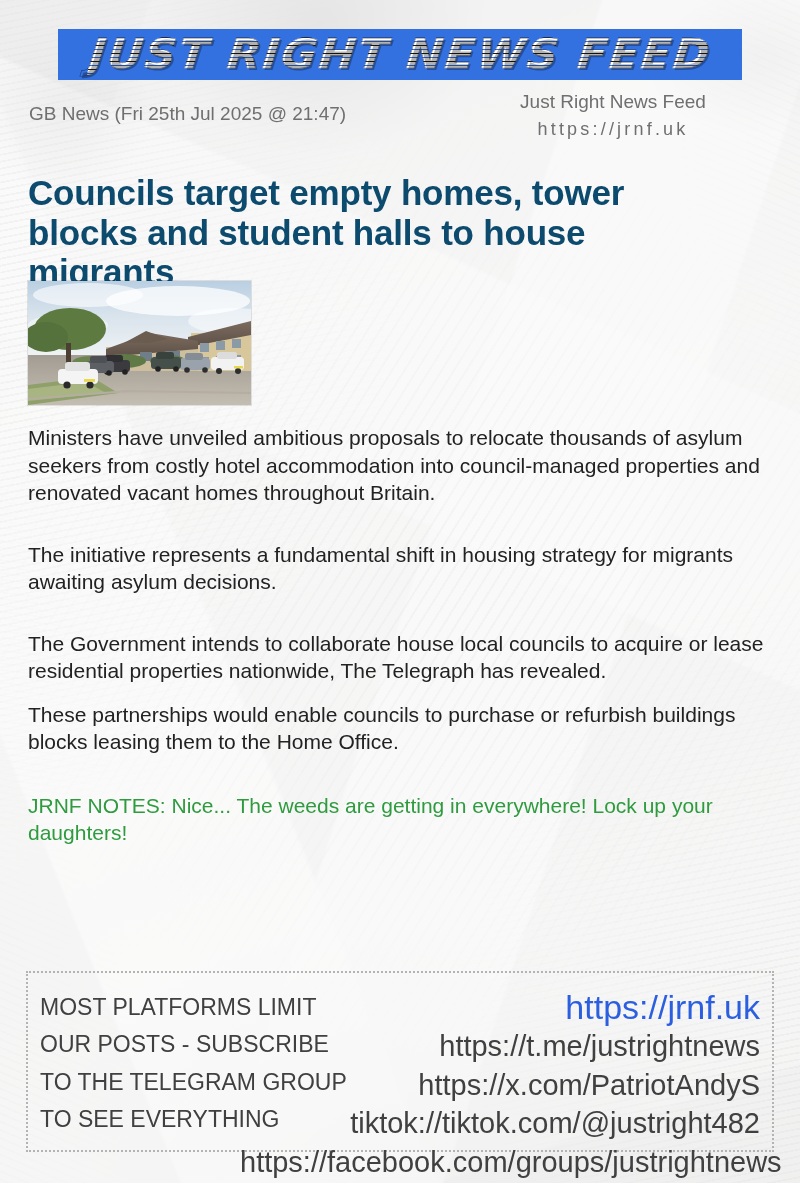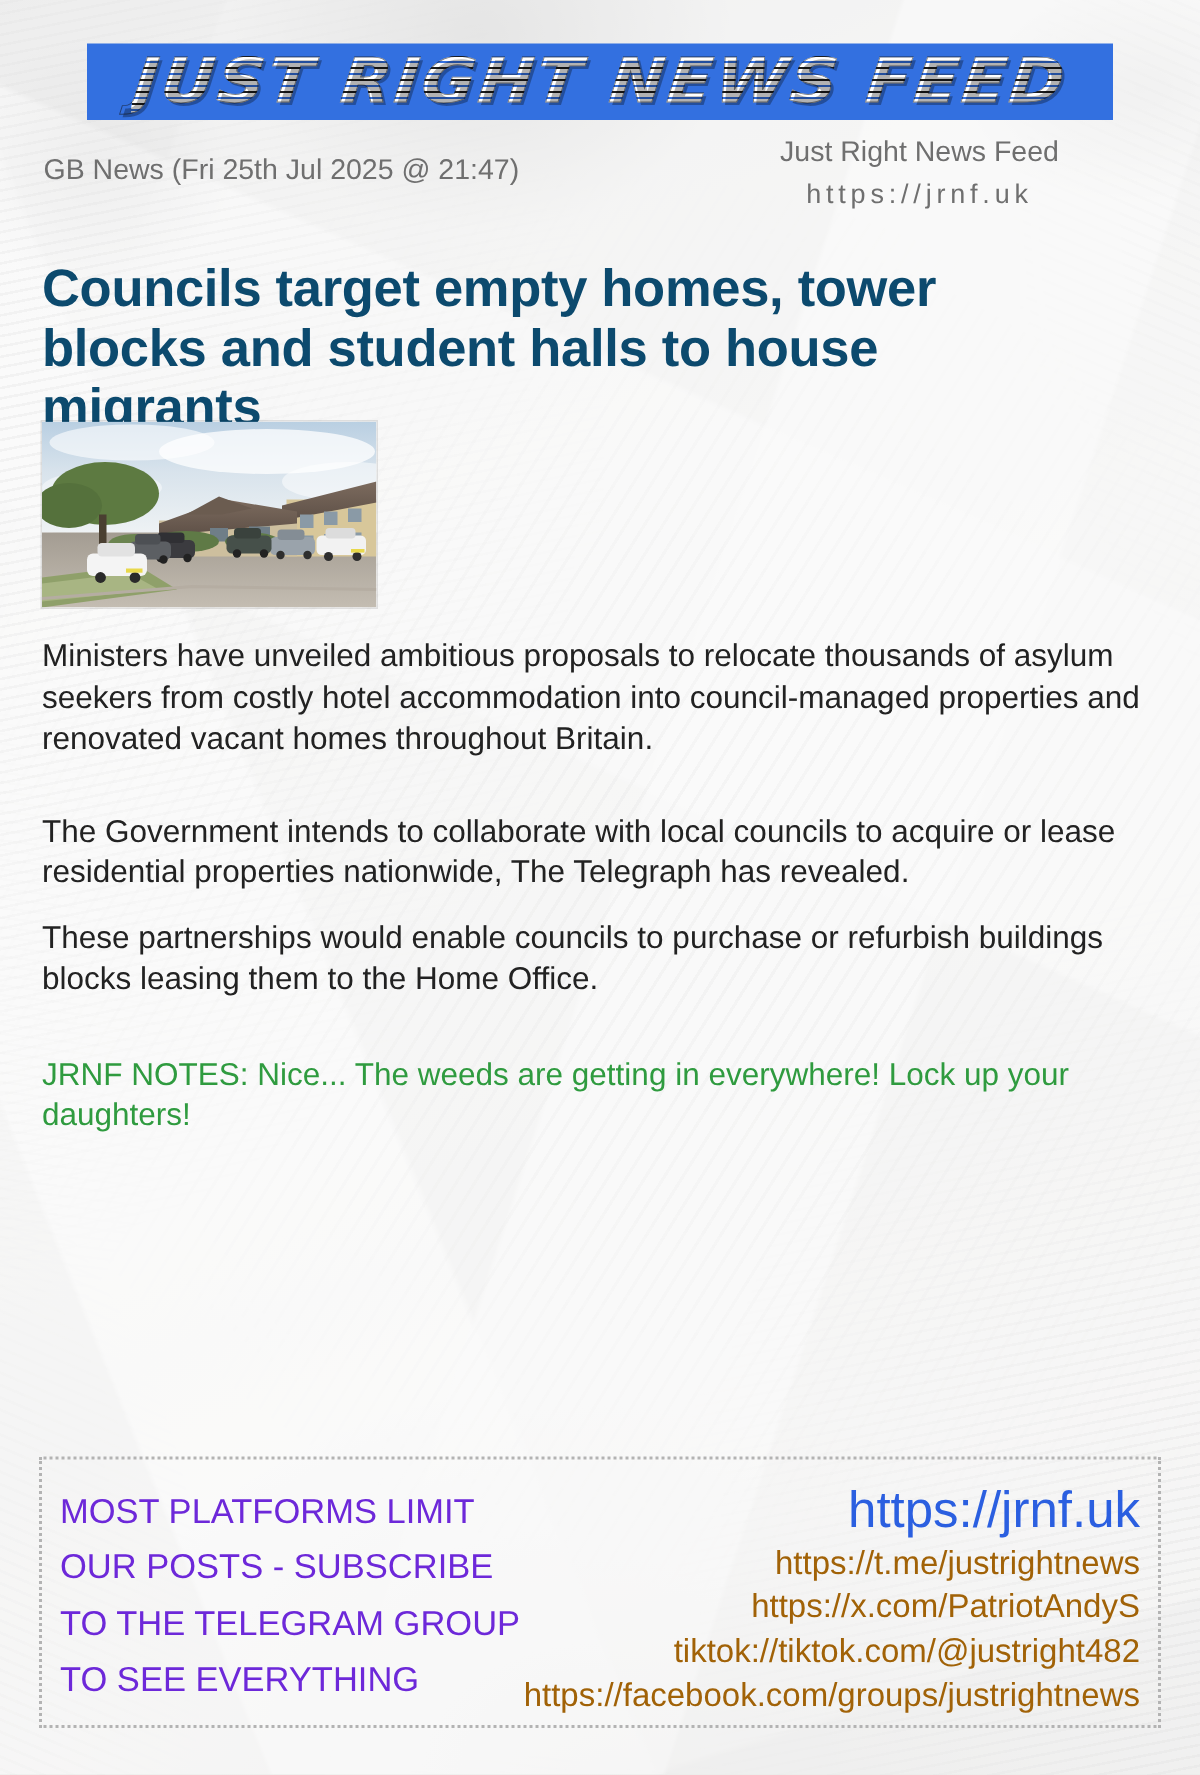--- a/index.html
+++ b/index.html
@@ -225,41 +225,41 @@
     box-sizing: border-box;
     border: 2px dotted #b3b3b3;
   }
   #subscribe-lines {
     position: absolute;
     left: 40px;
     top: 989px;
     width: 330px;
   }
   .sub-line {
-    color: #6d28d9;
+    color: #404040;
     font-size: 23px;
     line-height: 1.62;
     white-space: nowrap;
   }
   #links-block {
     position: absolute;
     right: 40px;
     top: 988px;
     text-align: right;
     width: 520px;
   }
   #primary-link {
     color: #2b5fe0;
     font-size: 34px;
     line-height: 1.15;
     white-space: nowrap;
   }
   .social-link {
-    color: #a16207;
-    font-size: 22px;
+    color: #404040;
+    font-size: 29px;
     line-height: 1.33;
     white-space: nowrap;
   }
 </style>
 </head>
 <body>
 
 <div id="page">
 
   <div class="bg-layer" id="bg-base"></div>
@@ -378,21 +378,22 @@
           <circle cx="62" cy="104" r="3.6" fill="#2a2a2a"></circle>
           <rect x="56" y="98" width="11" height="2.8" fill="#e8d84c"></rect>
         </g>
 
         <path d="M0 118 L100 110 L223 112" stroke="#b5ada2" stroke-width="2" fill="none"></path>
       </svg>
     </div>
 
     <div id="body-copy">
       <p class="para gap">Ministers have unveiled ambitious proposals to relocate thousands of asylum seekers from costly hotel accommodation into council-managed properties and renovated vacant homes throughout Britain.</p>
-      <p class="para">The Government intends to collaborate with local councils to acquire or lease residential properties nationwide, The Telegraph has revealed.</p>
+      <p class="para gap">The initiative represents a fundamental shift in housing strategy for migrants awaiting asylum decisions.</p>
+      <p class="para">The Government intends to collaborate house local councils to acquire or lease residential properties nationwide, The Telegraph has revealed.</p>
       <p class="para">These partnerships would enable councils to purchase or refurbish buildings blocks leasing them to the Home Office.</p>
       <p class="para note">JRNF NOTES: Nice... The weeds are getting in everywhere! Lock up your daughters!</p>
     </div>
 
     <div id="footer-box"></div>
 
     <div id="subscribe-lines">
       <div class="sub-line">MOST PLATFORMS LIMIT</div>
       <div class="sub-line">OUR POSTS - SUBSCRIBE</div>
       <div class="sub-line">TO THE TELEGRAM GROUP</div>

